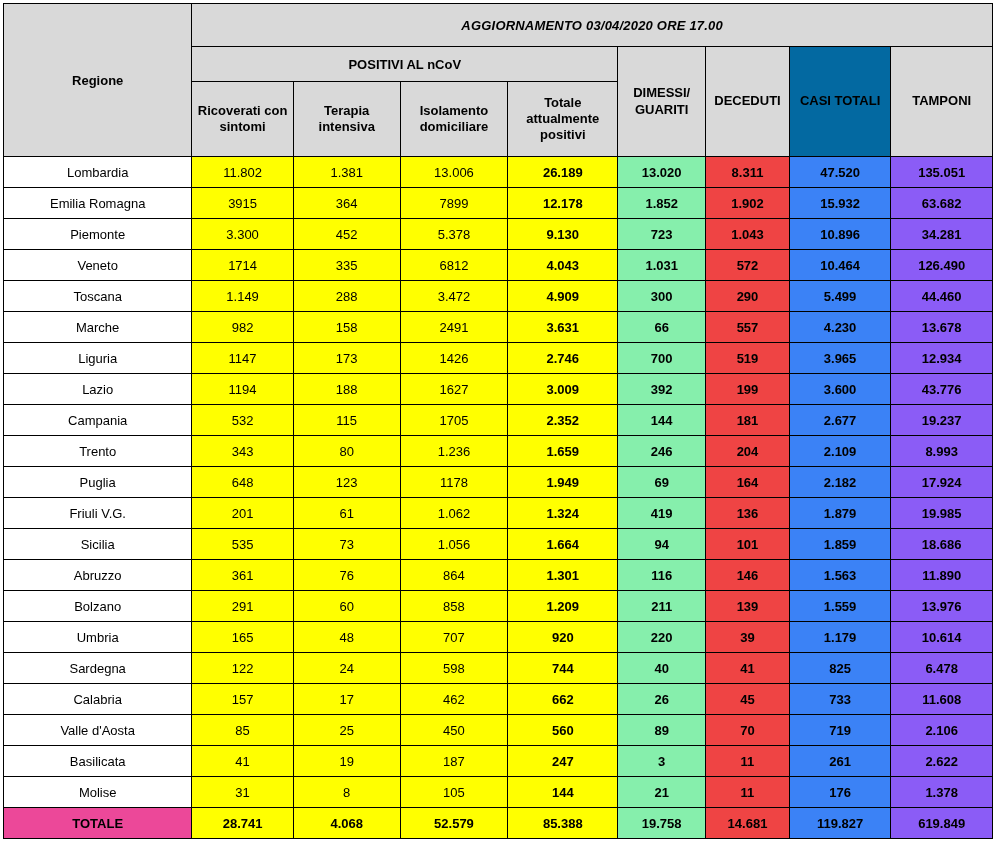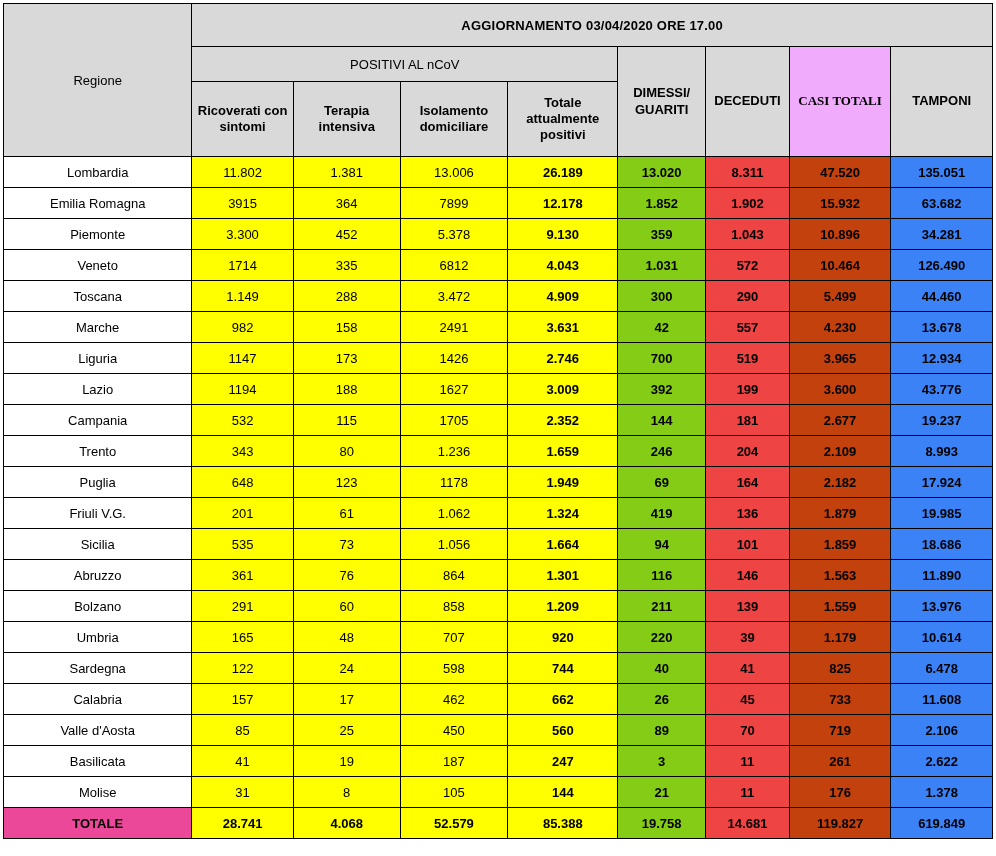--- a/index.html
+++ b/index.html
@@ -34,57 +34,57 @@
     font-size: 13px;
     padding: 2px 3px;
   }
   
   .hdr-title {
     background: #d9d9d9;
     font-weight: bold;
     font-size: 15px;
     height: 38px;
     letter-spacing: .2px;
+    font-style: italic;
   }
   .hdr-corner {
     background: #d9d9d9;
-    font-weight: normal;
+    font-weight: bold;
     font-size: 14px;
   }
   .hdr-positivi {
     background: #d9d9d9;
-    font-weight: normal;
+    font-weight: bold;
     font-size: 14px;
     height: 30px;
   }
   .hdr-sub {
     background: #d9d9d9;
     font-weight: bold;
     font-size: 12.5px;
     line-height: 1.25;
     height: 70px;
   }
   .hdr-casitotali {
-    background: #f0abfc;
+    background: #0369a1;
     font-weight: bold;
     font-size: 12.5px;
-    font-family: Liberation Serif, serif;
   }
   
   .region {
     background: #ffffff;
     font-weight: normal;
     font-size: 13px;
     height: 26px;
   }
   .c-yellow { background: #ffff00; }
-  .c-green  { background: #84cc16; }
+  .c-green  { background: #86efac; }
   .c-red    { background: #ef4444; }
-  .c-orange { background: #c2410c; }
-  .c-grey   { background: #3b82f6; margin-left: 46px; }
+  .c-orange { background: #3b82f6; }
+  .c-grey   { background: #8b5cf6; margin-left: 46px; }
   .num { font-size: 13px; }
   .bold { font-weight: bold; }
   tr.total-row td { font-weight: bold; }
   tr.total-row .region { background: #ec4899; }
 </style>
 </head>
 <body>
 
 <div class="page">
 
@@ -141,21 +141,21 @@
           <td class="num c-red bold">1.902</td>
           <td class="num c-orange bold">15.932</td>
           <td class="num c-grey bold">63.682</td>
         </tr>
         <tr>
           <td class="region">Piemonte</td>
           <td class="num c-yellow">3.300</td>
           <td class="num c-yellow">452</td>
           <td class="num c-yellow">5.378</td>
           <td class="num c-yellow bold">9.130</td>
-          <td class="num c-green bold">359</td>
+          <td class="num c-green bold">723</td>
           <td class="num c-red bold">1.043</td>
           <td class="num c-orange bold">10.896</td>
           <td class="num c-grey bold">34.281</td>
         </tr>
         <tr>
           <td class="region">Veneto</td>
           <td class="num c-yellow">1714</td>
           <td class="num c-yellow">335</td>
           <td class="num c-yellow">6812</td>
           <td class="num c-yellow bold">4.043</td>
@@ -174,21 +174,21 @@
           <td class="num c-red bold">290</td>
           <td class="num c-orange bold">5.499</td>
           <td class="num c-grey bold">44.460</td>
         </tr>
         <tr>
           <td class="region">Marche</td>
           <td class="num c-yellow">982</td>
           <td class="num c-yellow">158</td>
           <td class="num c-yellow">2491</td>
           <td class="num c-yellow bold">3.631</td>
-          <td class="num c-green bold">42</td>
+          <td class="num c-green bold">66</td>
           <td class="num c-red bold">557</td>
           <td class="num c-orange bold">4.230</td>
           <td class="num c-grey bold">13.678</td>
         </tr>
         <tr>
           <td class="region">Liguria</td>
           <td class="num c-yellow">1147</td>
           <td class="num c-yellow">173</td>
           <td class="num c-yellow">1426</td>
           <td class="num c-yellow bold">2.746</td>

